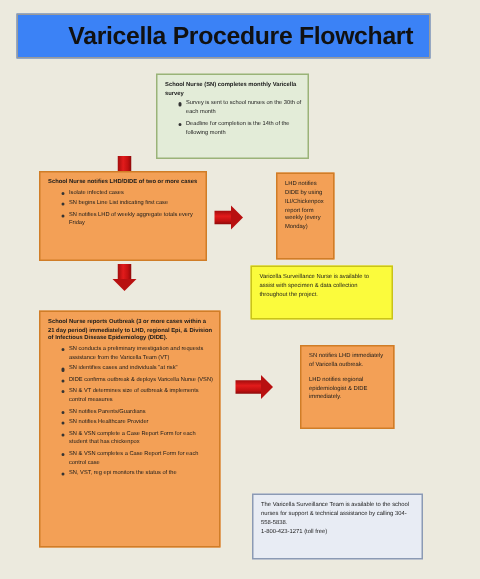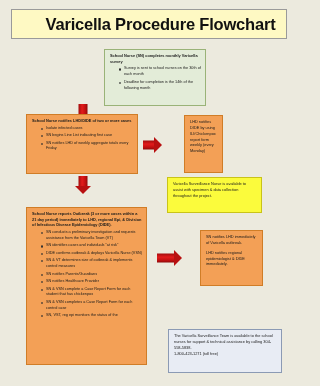--- a/index.html
+++ b/index.html
@@ -20,21 +20,21 @@
     height: 386px;
   }
 
   
   .title-box {
     position: absolute;
     left: 11px;
     top: 9px;
     width: 276px;
     height: 30px;
-    background: #fef9c3;
+    background: #3b82f6;
     border: 1px solid #9a9a9a;
     box-sizing: border-box;
     display: flex;
     align-items: center;
     justify-content: center;
     padding-left: 23px;
   }
   .title-text {
     font-size: 16.5px;
     font-weight: bold;

